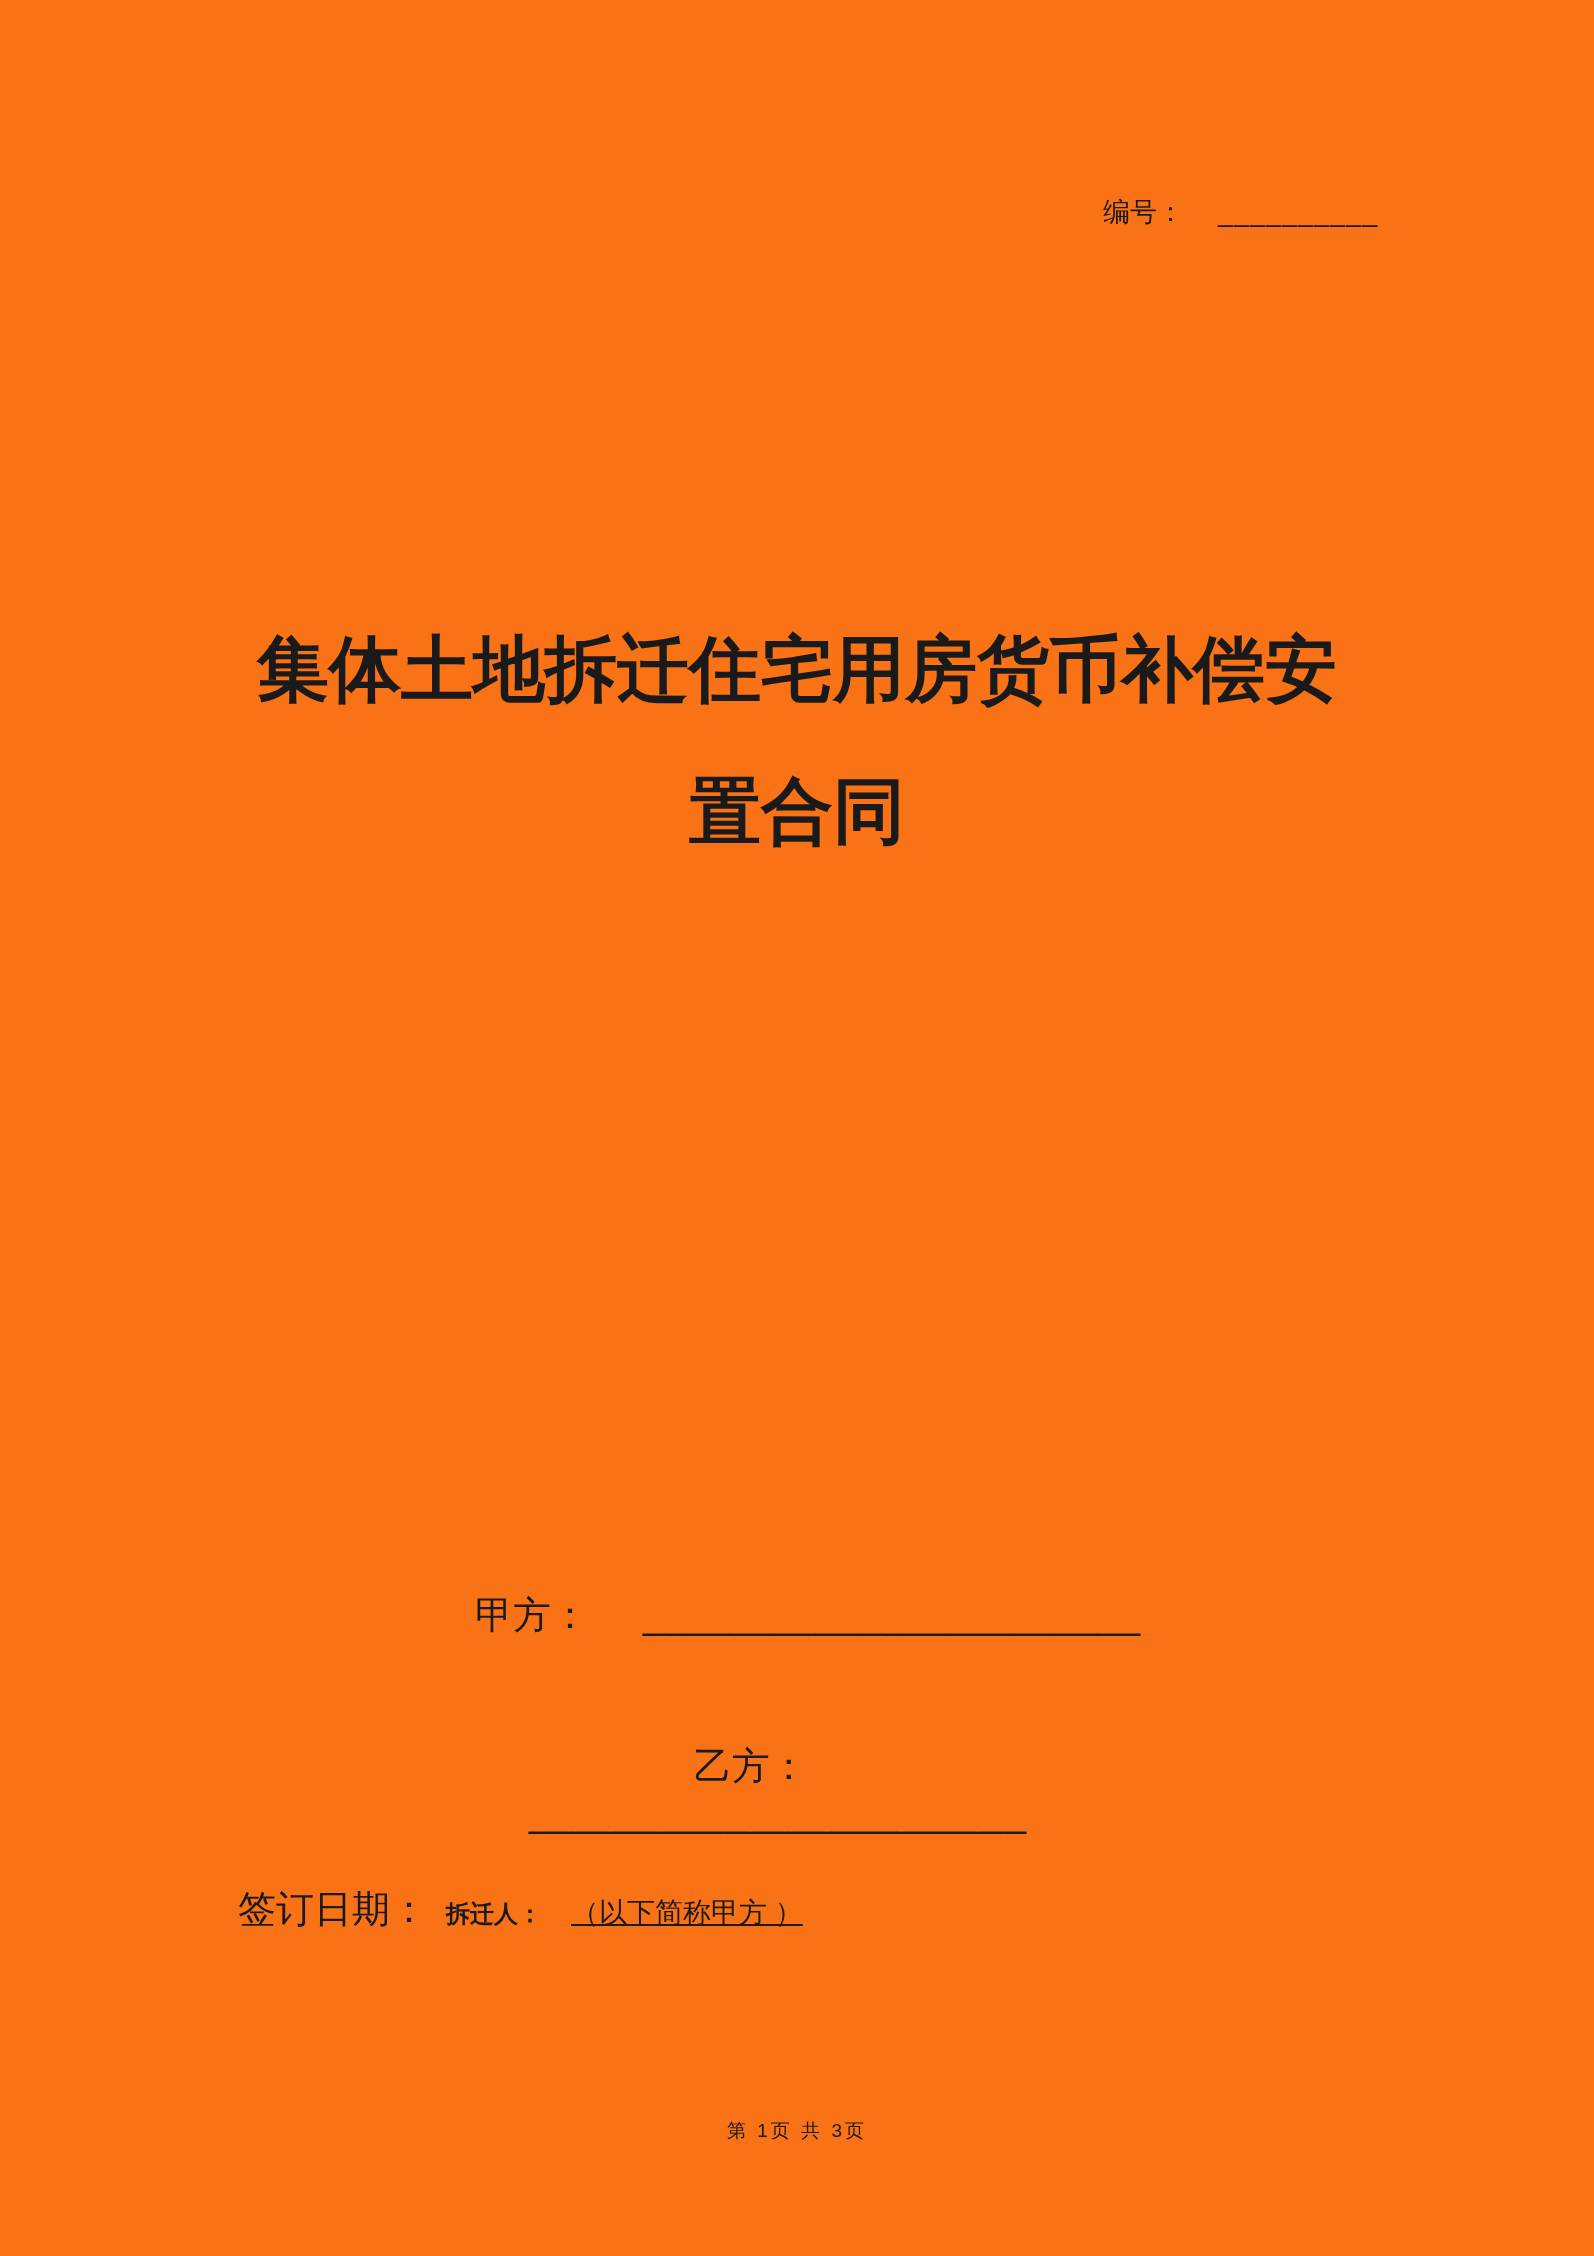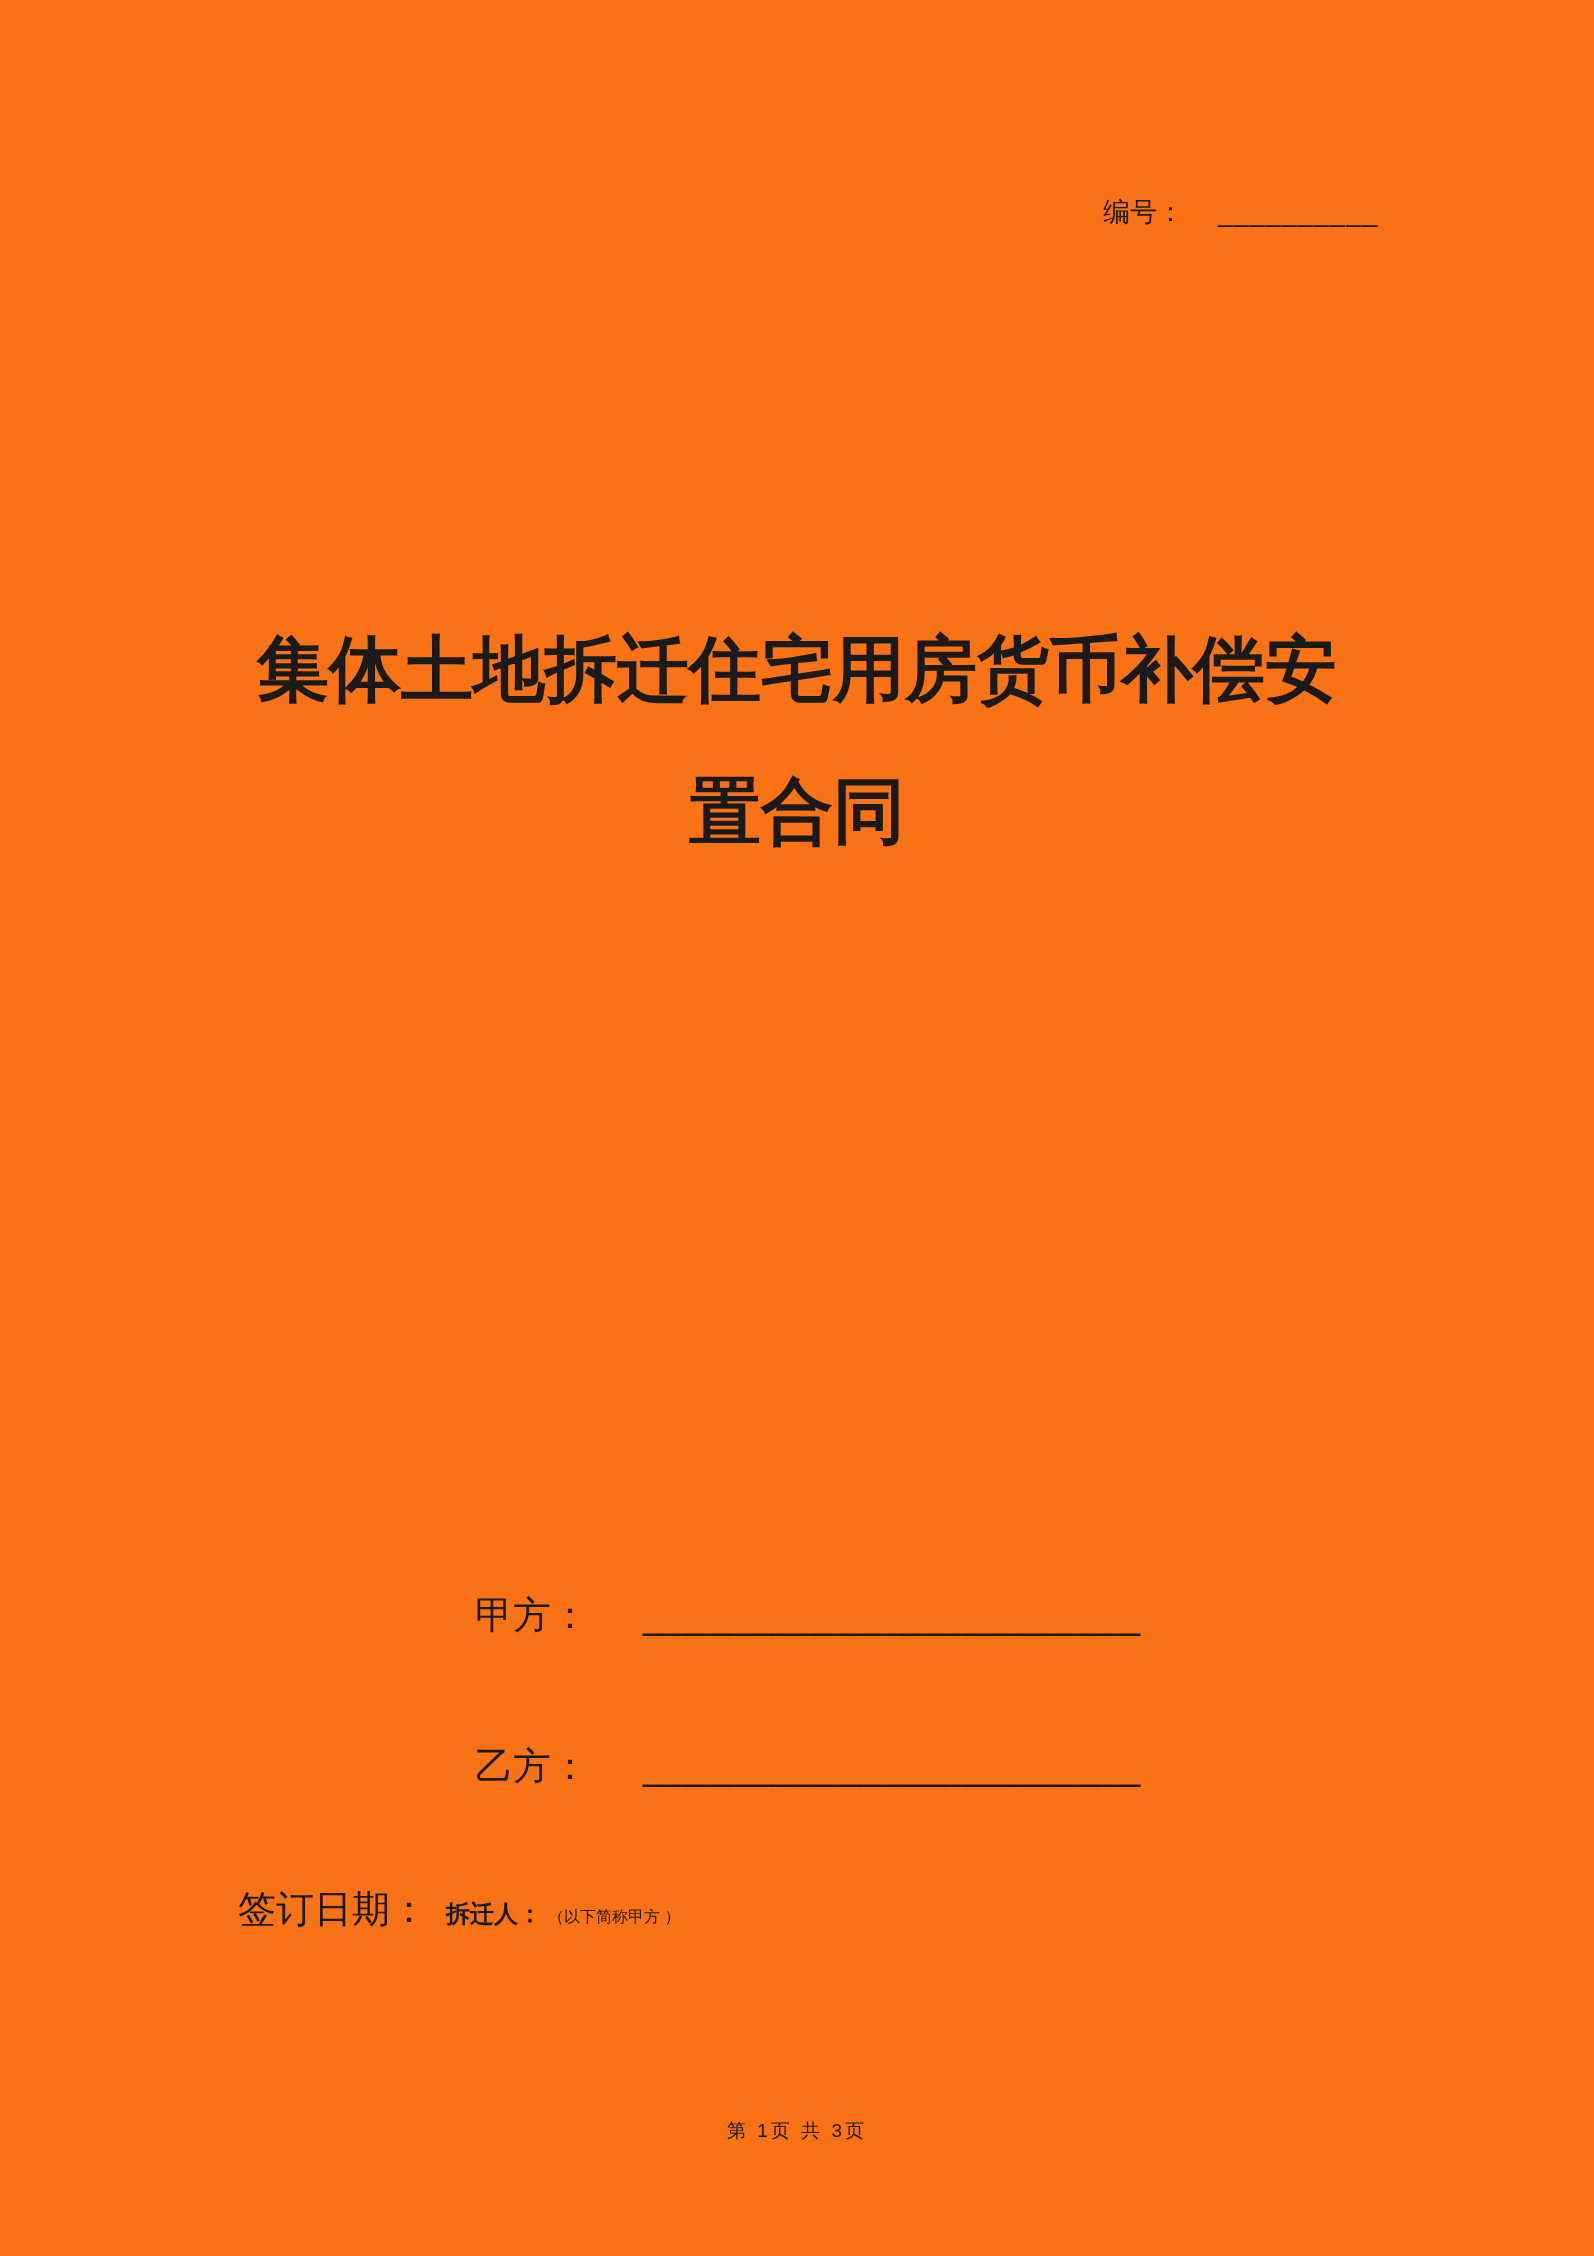--- a/index.html
+++ b/index.html
@@ -48,21 +48,21 @@
   
   .party-row {
     position: absolute;
     left: 475px;
     font-size: 38px;
     display: flex;
     align-items: center;
     white-space: nowrap;
   }
   .party-a { top: 1590px; }
-  .party-b { top: 1741px; }
+  .party-b { top: 1741px; flex-direction: column; }
   .party-blank {
     margin-left: 54px;
     letter-spacing: 0.5px;
   }
 
   
   .date-row {
     position: absolute;
     top: 1884px;
     left: 238px;
@@ -71,22 +71,23 @@
     align-items: baseline;
     white-space: nowrap;
   }
   .date-blanks { margin-left: 50px; }
   .demolisher-label {
     margin-left: 18px;
     font-size: 24px;
     font-weight: 700;
   }
   .demolisher-note {
-    margin-left: 6px;
-    font-size: 16px;
+    margin-left: 29px;
+    font-size: 28px;
+    text-decoration: underline;
   }
 
   
   .footer {
     position: absolute;
     top: 2118px;
     left: 0;
     width: 100%;
     text-align: center;
     font-size: 19px;

